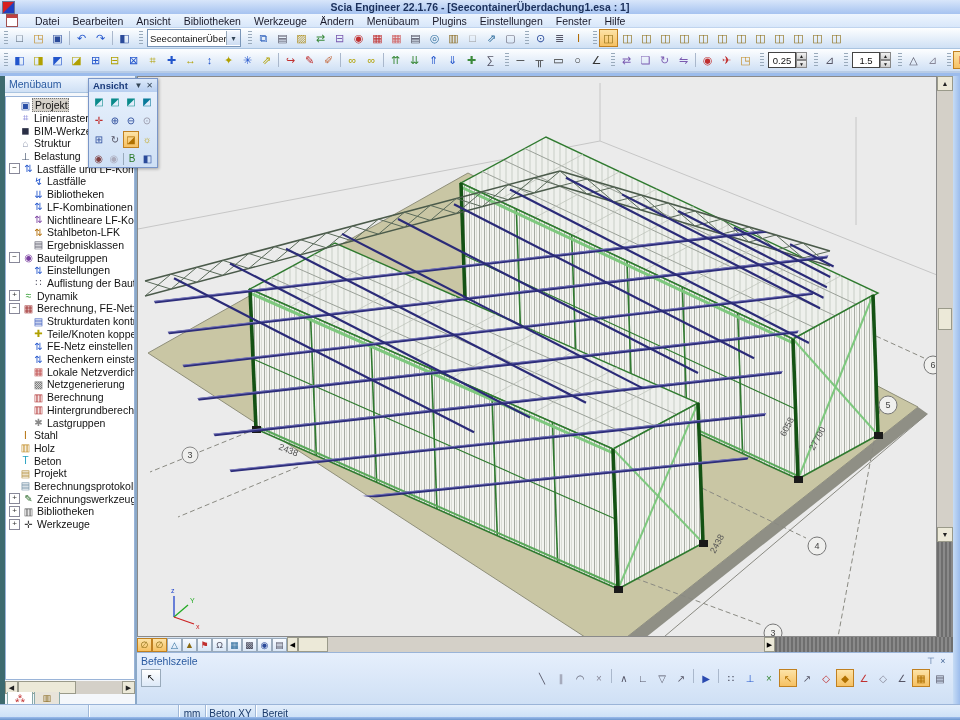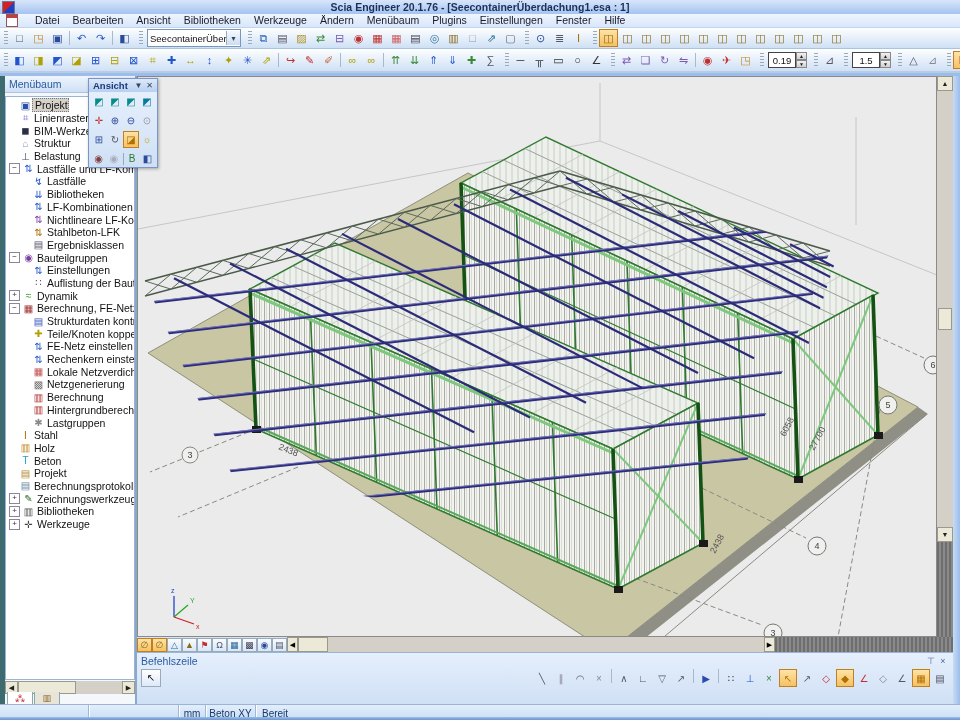--- a/index.html
+++ b/index.html
@@ -6,21 +6,21 @@
   body{width:960px;height:720px;overflow:hidden;position:relative;
        font-family:"Liberation Sans",sans-serif;background:#9cbcec;font-size:11px}
   
   #titlebar{position:absolute;left:0;top:0;width:960px;height:14px;
     background:linear-gradient(#d8e6fa,#a6c3f0);border-bottom:1px solid #8aaede;
     display:flex;align-items:center;justify-content:center}
   #titlebar .ttext{font-size:10.5px;font-weight:bold;color:#1a2f5a}
   #appicon{position:absolute;left:2px;top:1px;width:11px;height:11px;
     background:linear-gradient(135deg,#d82020 45%,#2040c0 55%);border:1px solid #6a7a9a}
   #menubar{position:absolute;left:0;top:14px;width:960px;height:14px;
-    background:linear-gradient(#eef5fe,#d8e7fa);display:flex;align-items:flex-start;gap:13px;
+    background:linear-gradient(#eef5fe,#d8e7fa);display:flex;align-items:center;gap:13px;
     padding-left:6px;box-sizing:border-box;border-bottom:1px solid #c0d4ee}
   #menuicon{width:10px;height:11px;background:#fff;border:1px solid #a05050;
     box-shadow:inset 0 3px 0 #c04040;margin-right:4px}
   .mitem{color:#1a1a2a;font-size:10.5px;cursor:default}
   
   .trow{position:absolute;left:0;width:960px;display:flex;align-items:center;
     background:linear-gradient(#fdfeff,#cfe0f5);border-bottom:1px solid #aac4e0;
     padding-left:2px;box-sizing:border-box}
   #rowA{top:28px;height:21px}
   #rowB{top:49px;height:24px;border-bottom:2px solid #b8cce6}
@@ -119,21 +119,21 @@
     background:linear-gradient(#e3eefb,#c6dcf5);border-top:1px solid #9ab4d8;box-sizing:border-box;
     font-size:10px;color:#1a3a6a}
   .sseg{border-right:1px solid #a0b8d8;box-shadow:1px 0 0 #fff;display:flex;align-items:center;justify-content:center}
   #bottomedge{position:absolute;left:0;top:717px;width:960px;height:3px;background:linear-gradient(#9cbcec,#6a94cc)}
 </style>
 </head>
 <body>
 
 <div id="titlebar">
   <span id="appicon"></span>
-  <span class="ttext">Scia Engineer 20.1.76 - [SeecontainerÜberdachung1.esa : 1]</span>
+  <span class="ttext">Scia Engineer 22.1.76 - [SeecontainerÜberdachung1.esa : 1]</span>
 </div>
 <div id="menubar">
   <span id="menuicon"></span>
   <span style="display:flex;gap:13px">
       <span class="mitem">Datei</span>
       <span class="mitem">Bearbeiten</span>
       <span class="mitem">Ansicht</span>
       <span class="mitem">Bibliotheken</span>
       <span class="mitem">Werkzeuge</span>
       <span class="mitem">Ändern</span>
@@ -250,21 +250,21 @@
       <span class="tbtn" style="color: rgb(122, 90, 176);">↻</span>
       <span class="tbtn" style="color: rgb(122, 90, 176);">⇋</span>
       <span class="vsep"></span>
       <span class="tbtn" style="color: rgb(192, 48, 48);">◉</span>
       <span class="tbtn" style="color: rgb(192, 48, 48);">✈</span>
       <span class="tbtn" style="color: rgb(192, 138, 32);">◳</span>
     </div>
     <div class="tgroup">
       <span class="grip"></span>
       <div class="spin">
-        <span class="spinval">0.19</span>
+        <span class="spinval">0.25</span>
         <span class="spinarr">
           <span>▲</span>
           <span>▼</span>
         </span>
       </div>
     </div>
     <div class="tgroup">
       <span class="grip"></span>
       <span class="tbtn" style="color: rgb(85, 85, 102);">⊿</span>
     </div>

